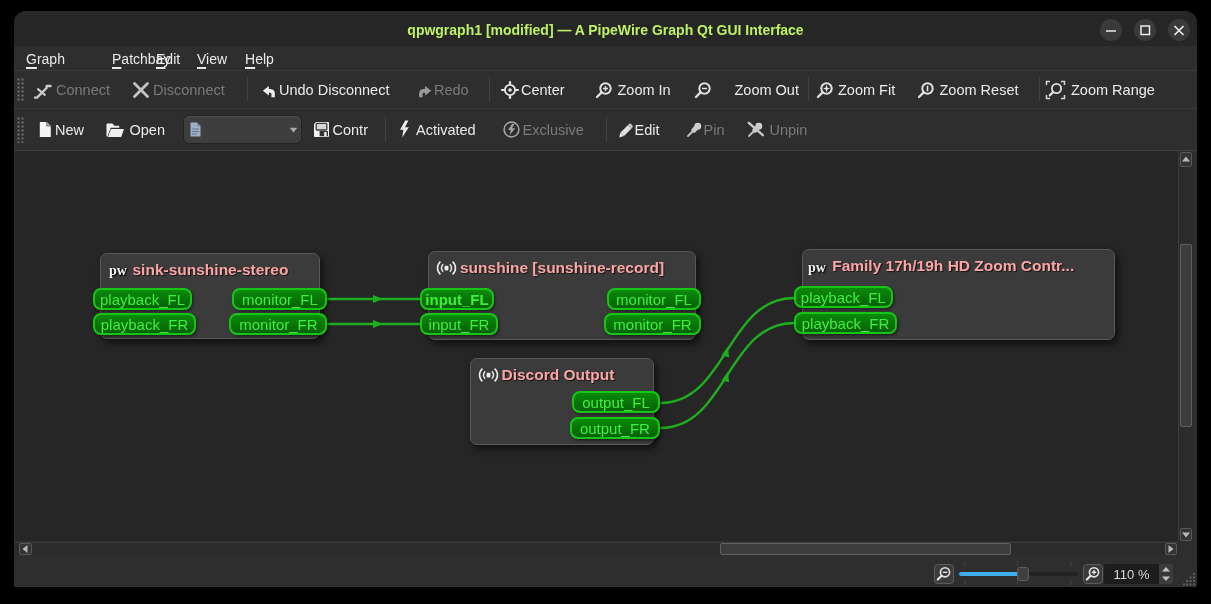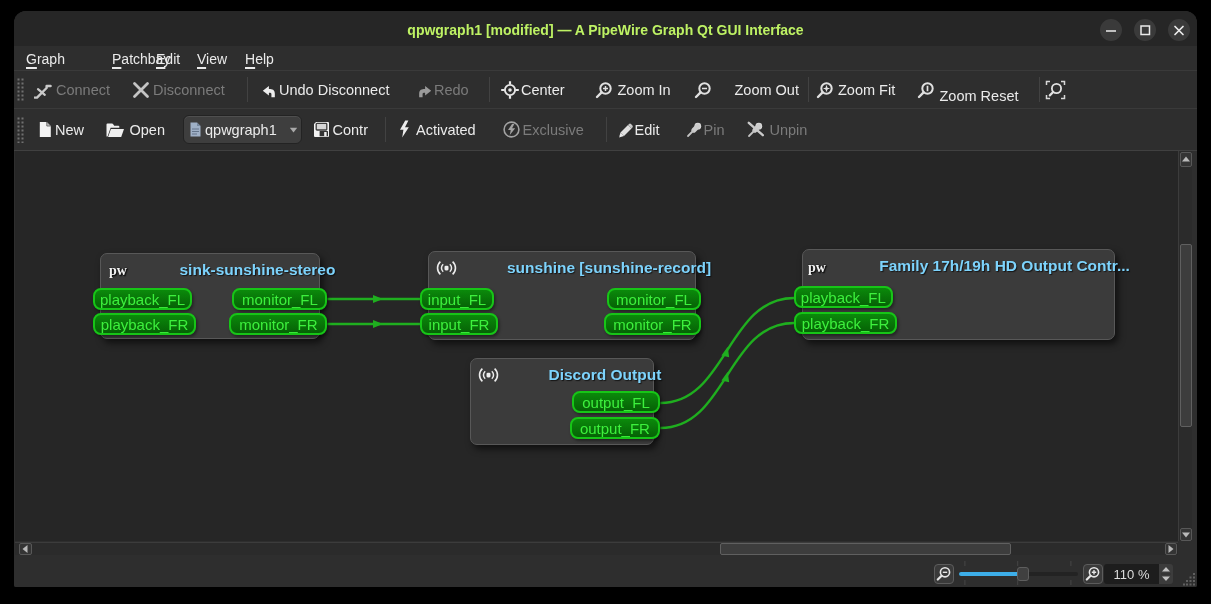--- a/index.html
+++ b/index.html
@@ -15,21 +15,21 @@
   .menuitem u{text-decoration:underline;text-underline-offset:2.5px;text-decoration-thickness:1.5px;}
   .hline{position:absolute;left:0;width:100%;height:1px;background:#3a3a3a;}
   .tb{position:absolute;left:0;width:100%;background:#2e2e2e;text-align:right;}
   .ticon{position:absolute;}
   .tlbl{position:absolute;color:#ebebeb;font-size:14.5px;white-space:nowrap;}
   .dis{color:#7b7b7b;}
   .vsep{position:absolute;width:1px;background:#424242;}
   .handle{position:absolute;width:8px;background-image:radial-gradient(circle, #707070 1px, transparent 1.3px);background-size:4px 4px;background-position:0.5px 0.5px;}
   .port{position:absolute;height:22px;background:linear-gradient(#0b8a0b,#066106);border:2px solid #17c517;border-radius:8px;color:#3df03d;font-size:15px;text-align:center;line-height:19px;box-shadow:1.5px 2px 3px rgba(0,0,0,0.4);}
   .node{position:absolute;background:#3b3b3b;border:1px solid #585858;border-radius:7px;box-shadow:3px 4px 7px rgba(0,0,0,0.6);}
-  .ntitle{position:absolute;display:flex;align-items:center;color:#7dd3fc;font-weight:bold;font-size:15.5px;white-space:nowrap;text-shadow:1px 1px 1px rgba(10,10,10,0.75);gap:47px;}
+  .ntitle{position:absolute;display:flex;align-items:center;color:#fca5a5;font-weight:bold;font-size:15.5px;white-space:nowrap;text-shadow:1px 1px 1px rgba(10,10,10,0.75);}
   .sbtn{position:absolute;background:#343434;border:1px solid #585858;border-radius:2px;}
   .sthumb{position:absolute;background:#3d3d3d;border:1px solid #606060;border-radius:2px;}
   .zbtn{position:absolute;width:20px;height:20px;background:#3a3a3a;border:1px solid #5c5c5c;border-radius:4px;}
 </style>
 </head>
 <body>
 <div id="win">
   <div id="titlebar">
     <div id="title">qpwgraph1 [modified] — A PipeWire Graph Qt GUI Interface</div>
     <div class="winbtn" style="left:1086px;"></div>
@@ -104,48 +104,48 @@
         <path d="M6.6 11.4 L2 16" stroke="#e0e0e0" stroke-width="2.4" stroke-linecap="round"></path>
         <circle cx="10.5" cy="7.5" r="1.5" fill="#e0e0e0"></circle>
         <path d="M10.5 4.6 L10.5 10.4 M7.6 7.5 L13.4 7.5" stroke="#e0e0e0" stroke-width="1.2"></path>
       </svg>
     <div class="tlbl" style="left:824px;top:0;height:37px;line-height:38px;">Zoom Fit</div>
     <svg class="ticon" style="left:903px;top:10px;" width="18" height="18">
         <circle cx="10.5" cy="7.5" r="5.2" fill="none" stroke="#e0e0e0" stroke-width="2"></circle>
         <path d="M6.6 11.4 L2 16" stroke="#e0e0e0" stroke-width="2.4" stroke-linecap="round"></path>
         <path d="M10.5 4.8 L10.5 10.2" stroke="#e0e0e0" stroke-width="1.7"></path>
       </svg>
-    <div class="tlbl" style="left:925.5px;top:6px;height:37px;line-height:38px;">Zoom Reset</div>
+    <div class="tlbl" style="left:925.5px;top:0;height:37px;line-height:38px;">Zoom Reset</div>
     <div class="vsep" style="left:1024.5px;top:6px;bottom:6px;"></div>
     <svg class="ticon" style="left:1031px;top:9px;" width="21" height="20">
         <path d="M1.5 5 L1.5 1.5 L5 1.5 M16 1.5 L19.5 1.5 L19.5 5 M19.5 15 L19.5 18.5 L16 18.5 M5 18.5 L1.5 18.5 L1.5 15" stroke="#d8d8d8" stroke-width="1.5" fill="none"></path>
         <circle cx="11.5" cy="8.5" r="4.6" fill="none" stroke="#e0e0e0" stroke-width="1.8"></circle>
         <path d="M8.2 12 L4.8 15.4" stroke="#e0e0e0" stroke-width="2.2" stroke-linecap="round"></path>
       </svg>
+    <div class="tlbl" style="left:1057px;top:0;height:37px;line-height:38px;">Zoom Range</div>
   </div>
   <div class="hline" style="top:97px;"></div>
   <div class="tb" id="toolbar2" style="top:98px;height:41px;">
     <div class="handle" style="left:2px;top:7px;bottom:7px;"></div>
     <svg class="ticon" style="left:23px;top:12px;" width="16" height="17">
         <path d="M2.8 1 L9.8 1 L13.8 5 L13.8 16 L2.8 16 Z" fill="#f4f4f4"></path>
         <path d="M9.8 1 L9.8 5 L13.8 5 Z" fill="#c9c9c9" stroke="#555" stroke-width="0.8"></path>
       </svg>
     <div class="tlbl" style="left:41px;top:0;height:41px;line-height:42px;">New</div>
     <svg class="ticon" style="left:90.5px;top:13px;" width="20" height="16">
         <path d="M1.5 14.5 L1.5 2.5 Q1.5 1.5 2.5 1.5 L7 1.5 Q7.8 1.5 8.2 2.2 L9.2 3.8 L13.5 3.8 Q14.3 3.8 14.3 4.6 L14.3 5.8 L5.6 5.8 L2.6 14.5 Z" fill="#f0f0f0"></path>
         <path d="M3.1 15 L5.9 6.9 L19 6.9 L16.2 15 Z" fill="#f0f0f0"></path>
       </svg>
     <div class="tlbl" style="left:115.5px;top:0;height:41px;line-height:42px;">Open</div>
     <div class="abs" style="left:169.3px;top:6px;width:119px;height:28.5px;background:#3e3e3e;border:1px solid #232323;border-radius:6px;box-shadow:inset 0 1px 0 #4f4f4f;"></div>
     <svg class="ticon" style="left:175px;top:13px;" width="13" height="15">
         <path d="M1.5 0.5 L8 0.5 L11.5 4 L11.5 14.5 L1.5 14.5 Z" fill="#9fb0c6"></path>
         <path d="M8 0.5 L8 4 L11.5 4" fill="#76879d"></path>
         <path d="M3 7 L10 7 M3 9.5 L10 9.5 M3 12 L8 12" stroke="#5d6e84" stroke-width="0.9"></path>
       </svg>
-    <div class="tlbl" style="left:191px;top:0;height:41px;line-height:42px;">qpwgraph1</div>
     <svg class="ticon" style="left:275px;top:18px;" width="9" height="6">
         <path d="M0.8 0.8 L8.2 0.8 L4.5 5.5 Z" fill="#a9a9a9"></path>
       </svg>
     <svg class="ticon" style="left:298.5px;top:12px;" width="17" height="17">
         <path d="M1 3 L3 1 L15 1 Q16 1 16 2 L16 15 Q16 16 15 16 L2 16 Q1 16 1 15 Z" fill="#f2f2f2"></path>
         <rect x="3.2" y="2.4" width="10.6" height="6.6" rx="0.8" fill="#d6d6d6" stroke="#3c3c3c" stroke-width="1.3"></rect>
         <path d="M6.6 10 L14.4 10 Q15 10 15 10.8 L15 15.2 L6.6 15.2 Z" fill="#333333"></path>
         <rect x="11.2" y="11" width="2.4" height="4.2" fill="#f2f2f2"></rect>
       </svg>
     <div class="tlbl" style="left:318.5px;top:0;height:41px;line-height:42px;">Contr</div>
@@ -213,42 +213,42 @@
             </g>
           </svg>
           <span>sunshine [sunshine-record]</span>
         </div>
     </div>
     <div class="node" style="left:786.7px;top:98.3px;width:313.6px;height:91px;">
       <div class="ntitle" style="left:4.5px;top:7px;">
           <svg width="24" height="17" style="margin-right:1px;">
             <text x="1" y="13.5" font-size="14" font-weight="bold" fill="#f2f2f2" stroke="#111" stroke-width="0.5" paint-order="stroke" font-family="Liberation Serif">pw</text>
           </svg>
-          <span>Family 17h/19h HD Output Contr...</span>
+          <span>Family 17h/19h HD Zoom Contr...</span>
         </div>
     </div>
     <div class="node" style="left:454.5px;top:206.6px;width:184px;height:87.8px;">
       <div class="ntitle" style="left:5px;top:7px;">
           <svg width="25" height="18" style="margin-right:1px;">
             <g stroke="#ececec" fill="none">
               <rect x="10.5" y="6.7" width="4" height="4.7" rx="1.3" fill="#ececec" stroke="none"></rect>
               <path d="M9.2 5.2 A5 5 0 0 0 9.2 12.8" stroke-width="1.5"></path>
               <path d="M15.8 5.2 A5 5 0 0 1 15.8 12.8" stroke-width="1.5"></path>
               <path d="M6.4 2.6 A8.6 8.6 0 0 0 6.4 15.4" stroke-width="1.6"></path>
               <path d="M18.6 2.6 A8.6 8.6 0 0 1 18.6 15.4" stroke-width="1.6"></path>
             </g>
           </svg>
           <span>Discord Output</span>
         </div>
     </div>
     <div class="port" style="left:78px;top:137px;width:99px;">playback_FL</div>
     <div class="port" style="left:78px;top:162px;width:103px;">playback_FR</div>
     <div class="port" style="left:217.4px;top:137px;width:95px;">monitor_FL</div>
     <div class="port" style="left:214.4px;top:162px;width:98px;">monitor_FR</div>
-    <div class="port" style="left:405px;top:137px;width:74px;">input_FL</div>
+    <div class="port" style="left:405px;top:137px;width:74px;font-weight:bold;">input_FL</div>
     <div class="port" style="left:405px;top:162px;width:78px;">input_FR</div>
     <div class="port" style="left:592px;top:137px;width:94px;">monitor_FL</div>
     <div class="port" style="left:589px;top:162px;width:97px;">monitor_FR</div>
     <div class="port" style="left:779px;top:134.5px;width:98.7px;">playback_FL</div>
     <div class="port" style="left:779px;top:161px;width:103px;">playback_FR</div>
     <div class="port" style="left:556.7px;top:240.4px;width:88.6px;">output_FL</div>
     <div class="port" style="left:554.5px;top:265.7px;width:90.8px;">output_FR</div>
   </div>
   <div id="vscroll" class="abs" style="left:1164px;top:140px;width:14px;height:390px;background:#2b2b2b;border-left:1px solid #3c3c3c;">
     <div class="sbtn" style="left:0.5px;top:1px;width:12.5px;height:14.5px;"></div>

